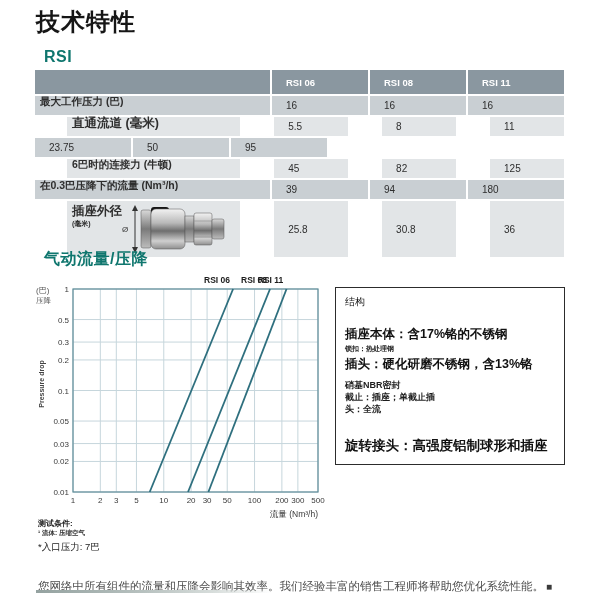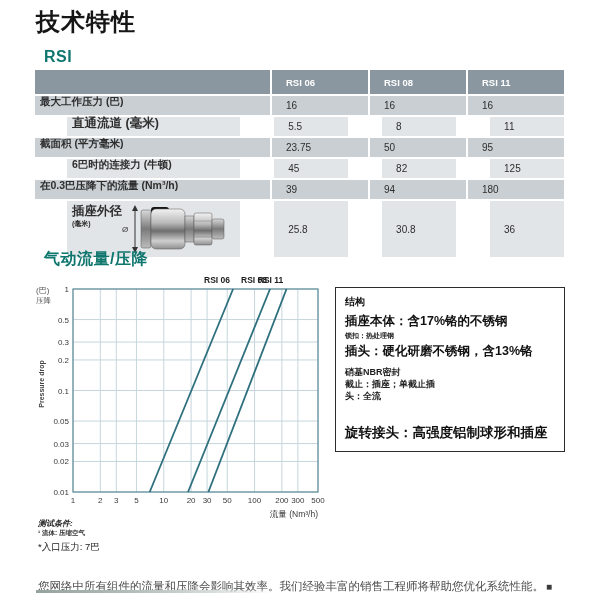--- a/index.html
+++ b/index.html
@@ -28,29 +28,29 @@
   .lbl{font-size:10.5px;font-weight:bold;color:#2e2e2e;line-height:1.05;}
   .lbl-em{font-size:12.5px;}
   .r-img{height:56px;}
   .r-img .t-label{justify-content:flex-start;padding-top:4px;position:relative;}
   .sublabel{font-size:7px;font-weight:bold;color:#2e2e2e;margin-top:1px;}
   .coupling{position:absolute;right:2px;top:3px;}
   
   .chart-wrap{left:28px;top:272px;width:312px;height:252px;}
   
   .info-box{left:335px;top:287px;width:230px;box-sizing:border-box;border:1px solid #2c2c2c;background:#fff;padding:7px 9px 9px 9px;}
-  .ib-heading{font-size:10px;font-weight:bold;color:#111;margin-bottom:5px;}
+  .ib-heading{font-size:10px;font-weight:normal;color:#111;margin-bottom:18px;}
   .ib-main{font-size:12.5px;font-weight:bold;color:#111;line-height:1.25;}
   .ib-tiny{font-size:7px;font-weight:bold;color:#222;margin:1px 0 3px 0;}
   .ib-small{font-size:9px;font-weight:bold;color:#1d1d1d;line-height:1.3;}
   .ib-gap{height:8px;}
   .ib-last{font-size:13.5px;font-weight:bold;color:#111;margin-top:22px;}
   
   .test-cond{left:38px;top:519px;}
-  .tc-heading{font-size:8px;font-weight:bold;color:#222;line-height:1.2;font-style:italic;}
+  .tc-heading{font-size:8px;font-weight:bold;color:#222;line-height:1.2;}
   .tc-tiny{font-size:6.5px;font-weight:bold;color:#333;line-height:1.2;}
   .tc-line{font-size:9.5px;color:#222;margin-top:5px;}
   
   .footer-note{left:38px;top:579px;width:540px;font-size:11.5px;color:#4d4d4d;line-height:1.3;}
   .footer-marker{color:#3a3a3a;font-size:10px;margin-left:2px;}
   .gradient-bar{left:36px;top:590px;width:236px;height:3px;
     background:linear-gradient(90deg,#94a2a0 0%,#b7c1bf 45%,#d7dddb 75%,rgba(230,233,232,0) 100%);}
 </style>
 </head>
 <body>
@@ -78,23 +78,20 @@
   <div class="t-row r r-light">
     <div class="t-label">
         <span class="lbl lbl-em">直通流道 (毫米)</span>
       </div>
     <div class="t-cell">5.5</div>
     <div class="t-cell">8</div>
     <div class="t-cell">11</div>
   </div>
 
   <div class="t-row r r-dark">
-    <div class="t-label">
-        <span class="lbl">截面积 (平方毫米)</span>
-      </div>
     <div class="t-cell">23.75</div>
     <div class="t-cell">50</div>
     <div class="t-cell">95</div>
   </div>
 
   <div class="t-row r r-light">
     <div class="t-label">
         <span class="lbl">6巴时的连接力 (牛顿)</span>
       </div>
     <div class="t-cell">45</div>

